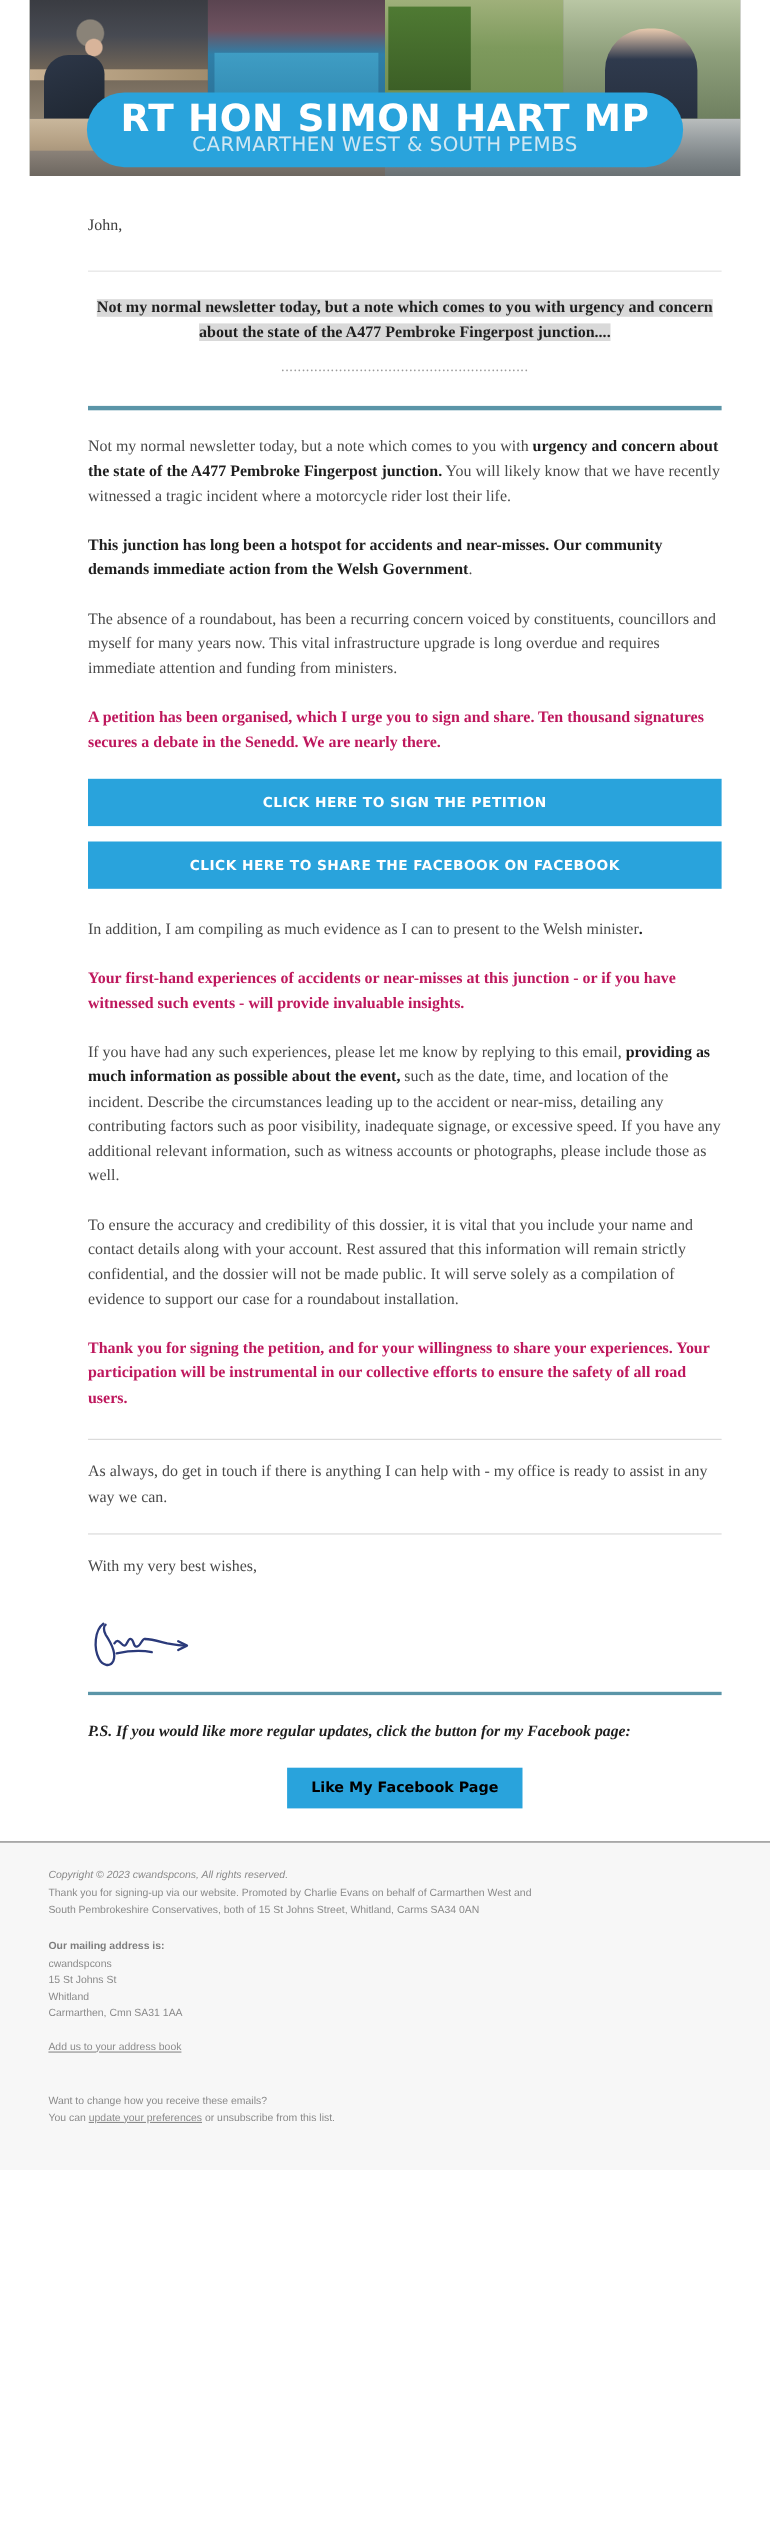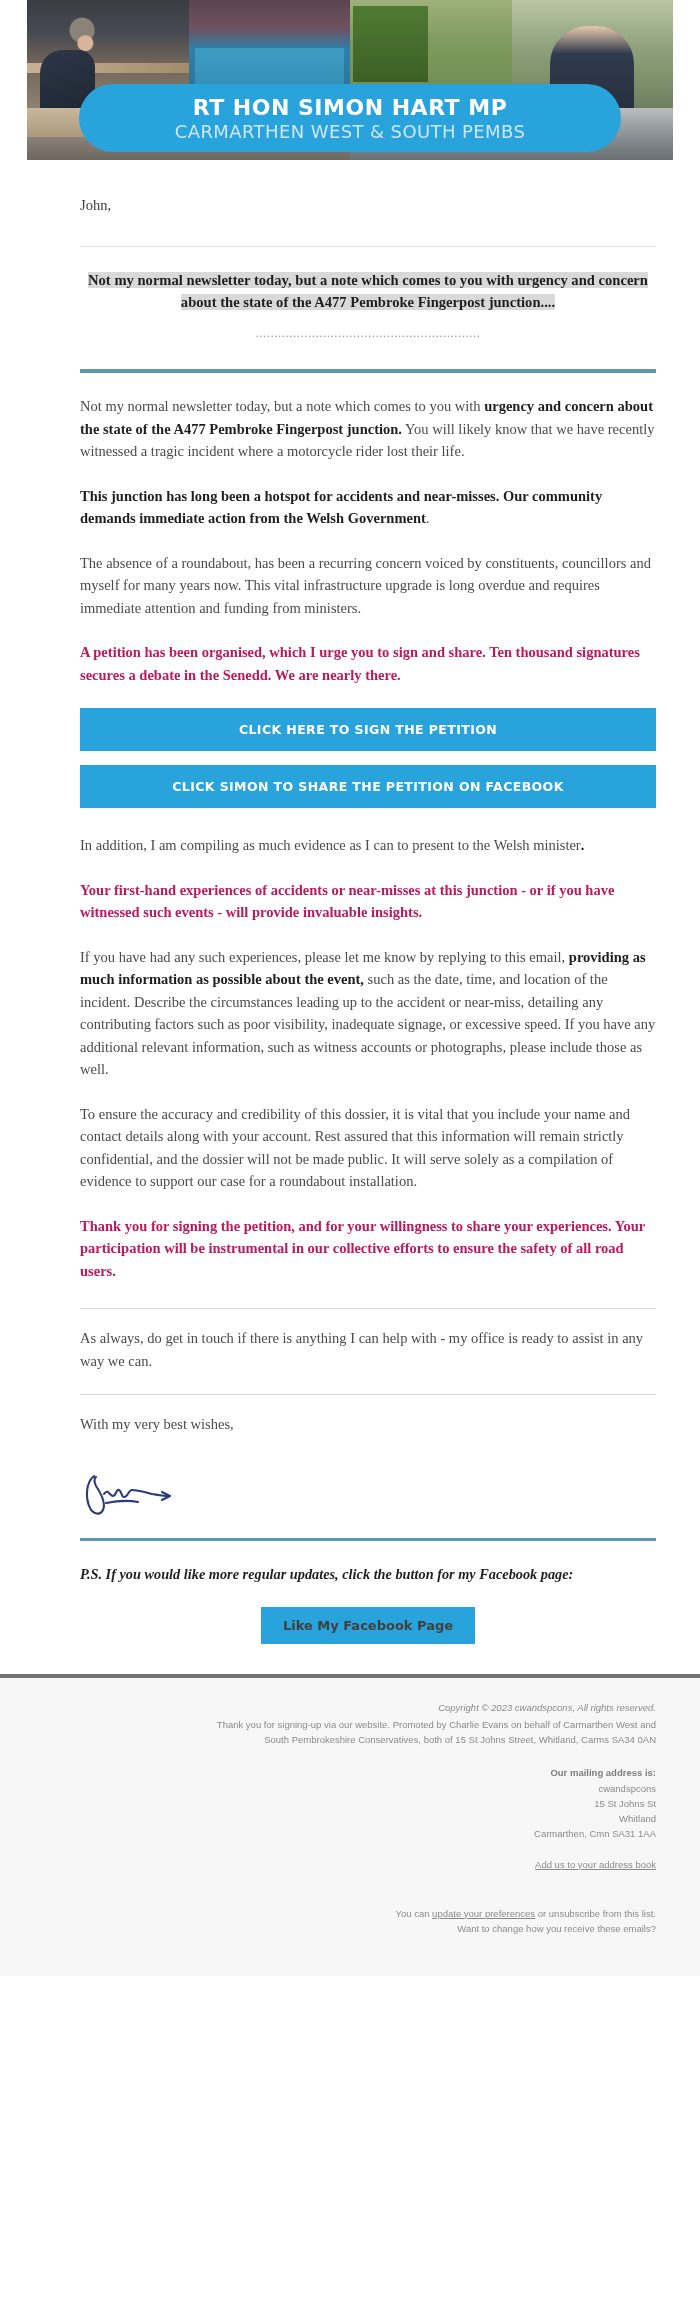--- a/index.html
+++ b/index.html
@@ -102,21 +102,21 @@
     border-radius:34px;
     display:flex;
     flex-direction:column;
     align-items:center;
     justify-content:center;
     z-index:5;
   }
   .banner-title {
     font-family:"DejaVu Sans", sans-serif;
     font-weight:bold;
-    font-size:22px;
+    font-size:34px;
     color:#ffffff;
     letter-spacing:.5px;
     line-height:28px;
     white-space:nowrap;
   }
   .banner-sub {
     font-family:"DejaVu Sans", sans-serif;
     font-size:18px;
     color:#cfe7f3;
     letter-spacing:.4px;
@@ -211,34 +211,34 @@
     font-size:14.3px;
     line-height:22px;
     color:#1f1f1f;
     margin:0 0 22px 0;
   }
 
   .fb-wrap { text-align:center; padding-bottom:30px; }
   .fb-btn {
     display:inline-block;
     background:#29a3dc;
-    color:#404040;
+    color:#000000;
     font-family:"DejaVu Sans", sans-serif;
     font-weight:bold;
     font-size:13px;
     text-decoration:none;
     padding:11px 22px;
   }
 
   
   .footer {
     background:#f7f7f7;
-    border-top:4px solid #737373;
+    border-top:1px solid #737373;
     padding:22px 44px 40px 44px;
-    text-align:right;
+    text-align:left;
     font-family:"Liberation Sans", sans-serif;
     color:#8a8a8a;
     font-size:9.5px;
     line-height:15px;
   }
   .footer .copyright { font-style:italic; margin-bottom:2px; }
   .footer .promoted { margin-bottom:18px; }
   .footer .mail-head { font-weight:bold; color:#7d7d7d; margin-bottom:1px; }
   .footer .addr-line { }
   .footer .addrbook { margin-top:16px; }
@@ -298,21 +298,21 @@
 
     <p class="para"><span>Not my normal newsletter today, but a note which comes to you with </span><b>urgency and concern about the state of the A477 Pembroke Fingerpost junction.</b><span> You will likely know that we have recently witnessed a tragic incident where a motorcycle rider lost their life.</span></p>
 
     <p class="para"><b>This junction has long been a hotspot for accidents and near-misses. Our community demands immediate action from the Welsh Government</b><span>.</span></p>
 
     <p class="para">The absence of a roundabout, has been a recurring concern voiced by constituents, councillors and myself for many years now. This vital infrastructure upgrade is long overdue and requires immediate attention and funding from ministers.</p>
 
     <p class="para bold-all">A petition has been organised, which I urge you to sign and share. Ten thousand signatures secures a debate in the Senedd. We are nearly there.</p>
 
     <a class="cta" href="#">CLICK HERE TO SIGN THE PETITION</a>
-    <a class="cta second" href="#">CLICK SIMON TO SHARE THE PETITION ON FACEBOOK</a>
+    <a class="cta second" href="#">CLICK HERE TO SHARE THE FACEBOOK ON FACEBOOK</a>
 
     <p class="para"><span>In addition, I am compiling as much evidence as I can to present to the Welsh minister</span><b>.</b></p>
 
     <p class="para bold-all">Your first-hand experiences of accidents or near-misses at this junction - or if you have witnessed such events - will provide invaluable insights.</p>
 
     <p class="para"><span>If you have had any such experiences, please let me know by replying to this email, </span><b>providing as much information as possible about the event,</b><span> such as the date, time, and location of the incident. Describe the circumstances leading up to the accident or near-miss, detailing any contributing factors such as poor visibility, inadequate signage, or excessive speed. If you have any additional relevant information, such as witness accounts or photographs, please include those as well.</span></p>
 
     <p class="para">To ensure the accuracy and credibility of this dossier, it is vital that you include your name and contact details along with your account. Rest assured that this information will remain strictly confidential, and the dossier will not be made public. It will serve solely as a compilation of evidence to support our case for a roundabout installation.</p>
 
     <p class="para bold-all">Thank you for signing the petition, and for your willingness to share your experiences. Your participation will be instrumental in our collective efforts to ensure the safety of all road users.</p>
@@ -355,18 +355,18 @@
     <div class="addr-line">cwandspcons</div>
     <div class="addr-line">15 St Johns St</div>
     <div class="addr-line">Whitland</div>
     <div class="addr-line">Carmarthen, Cmn SA31 1AA</div>
 
     <div class="addrbook">
       <a href="#">Add us to your address book</a>
     </div>
 
     <div class="prefs">
+      <div>Want to change how you receive these emails?</div>
       <div><span>You can </span><a href="#">update your preferences</a><span> or unsubscribe from this list.</span></div>
-      <div>Want to change how you receive these emails?</div>
     </div>
   </div>
 
 </div>
 
 </body></html>

